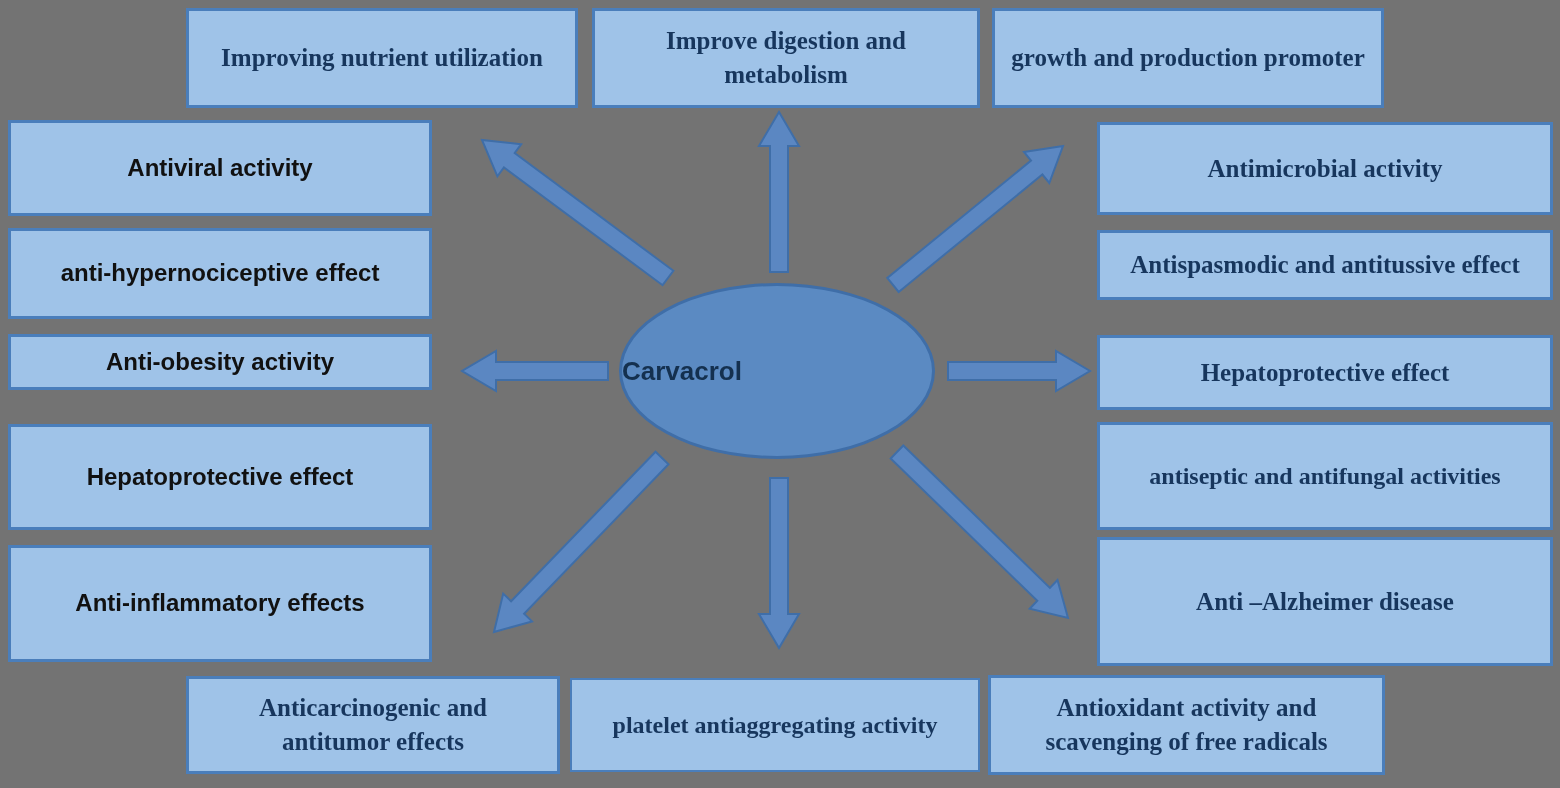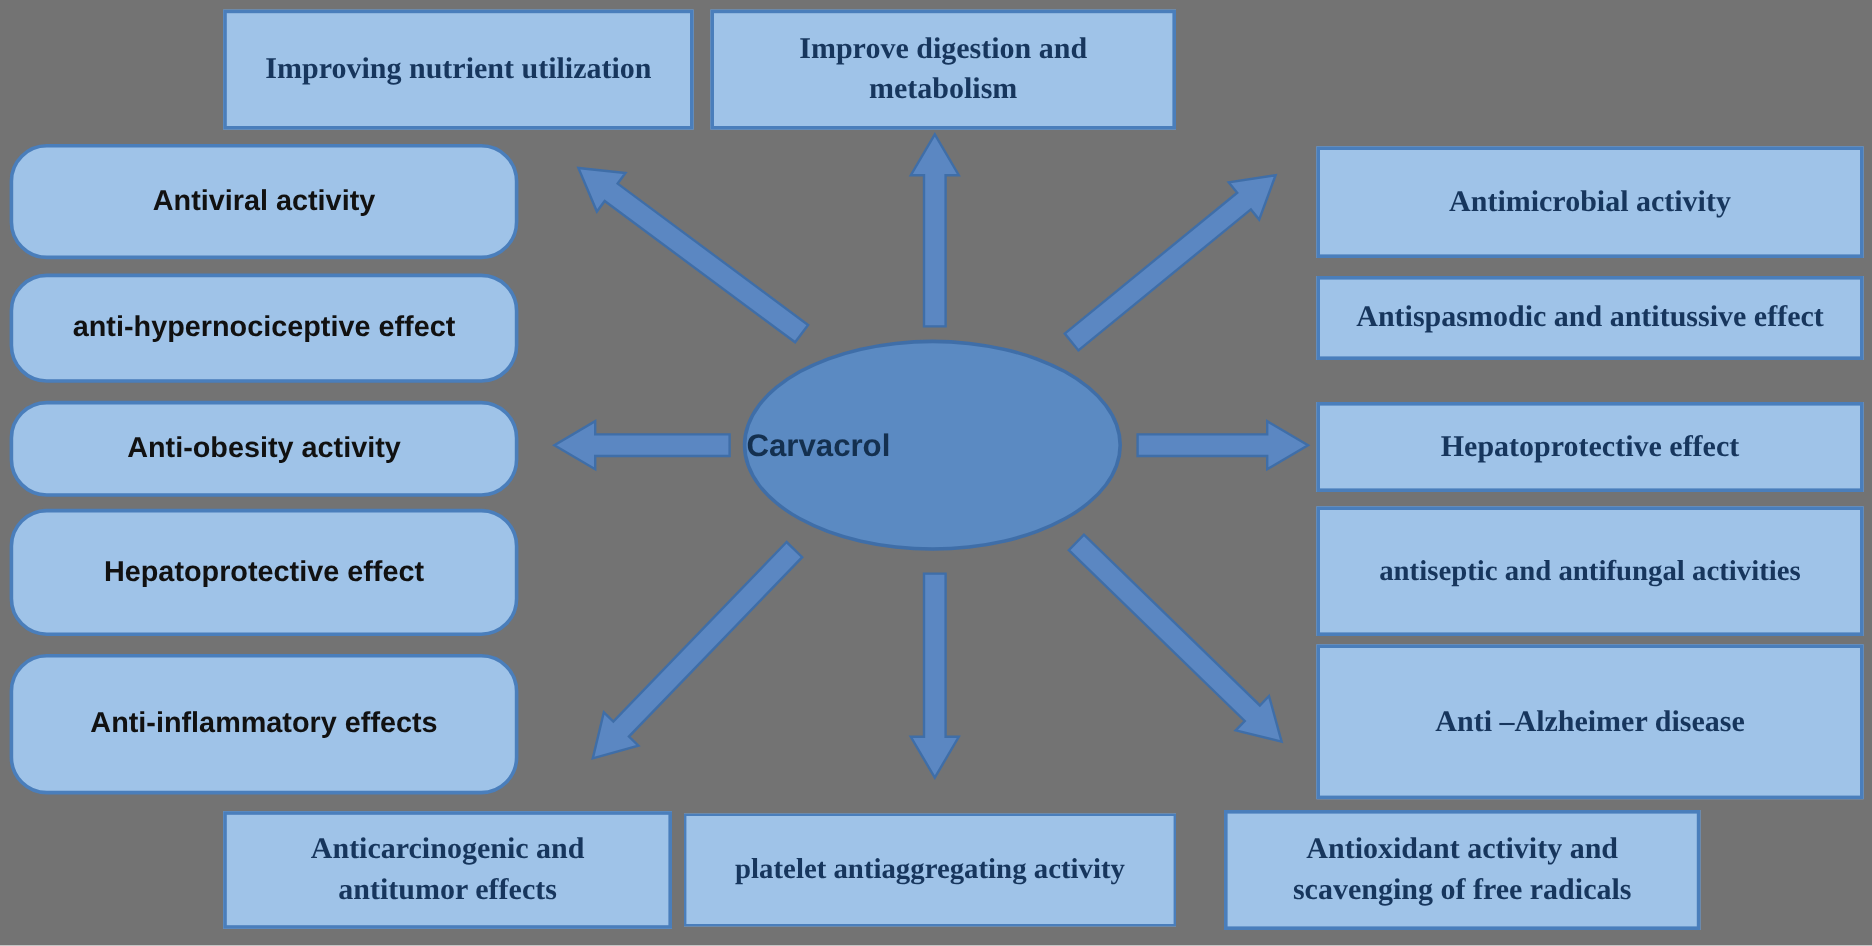--- a/index.html
+++ b/index.html
@@ -35,21 +35,20 @@
     font-family:"Liberation Serif",serif;
     font-weight:bold;
     font-size:25px;
     color:var(--text-serif);
   }
   .box.sans{
     font-family:"Liberation Sans",sans-serif;
     font-weight:bold;
     font-size:24px;
     color:var(--text-sans);
-    border-radius:31px;
   }
   .box.small{font-size:24px;}
   .box.thin{border-width:2px;}
   .ellipse{
     position:absolute;
     left:619px;top:283px;width:316px;height:176px;
     background:var(--ellipse-fill);
     border:3px solid var(--ellipse-border);
     border-radius:50%;
     box-sizing:border-box;
@@ -75,28 +74,31 @@
       <polygon points="655.5,451.7 511.1,601.3 503.2,593.6 494.0,632.0 532.0,621.4 524.1,613.8 668.5,464.3" fill="#5b87c2" stroke="#3f6ea8" stroke-width="2"></polygon>
       <polygon points="890.7,458.5 1037.3,600.8 1029.7,608.7 1068.0,618.0 1057.5,580.0 1049.9,587.9 903.3,445.5" fill="#5b87c2" stroke="#3f6ea8" stroke-width="2"></polygon>
     </svg>
 
   <div class="box serif" style="left:186px;top:8px;width:392px;height:100px">
     <span>Improving nutrient utilization</span>
   </div>
   <div class="box serif" style="left:592px;top:8px;width:388px;height:100px">
     <span>Improve digestion and metabolism</span>
   </div>
+  <div class="box serif" style="left:992px;top:8px;width:392px;height:100px">
+    <span>growth and production promoter</span>
+  </div>
 
   <div class="box sans" style="left:8px;top:120px;width:424px;height:96px">
     <span>Antiviral activity</span>
   </div>
   <div class="box sans" style="left:8px;top:228px;width:424px;height:91px">
     <span>anti-hypernociceptive effect</span>
   </div>
-  <div class="box sans" style="left:8px;top:334px;width:424px;height:80px">
+  <div class="box sans" style="left:8px;top:334px;width:424px;height:56px">
     <span>Anti-obesity activity</span>
   </div>
   <div class="box sans" style="left:8px;top:424px;width:424px;height:106px">
     <span>Hepatoprotective effect</span>
   </div>
   <div class="box sans" style="left:8px;top:545px;width:424px;height:117px">
     <span>Anti-inflammatory effects</span>
   </div>
 
   <div class="box serif" style="left:1097px;top:122px;width:456px;height:93px">
@@ -114,21 +116,21 @@
   <div class="box serif" style="left:1097px;top:537px;width:456px;height:129px">
     <span>Anti –Alzheimer disease</span>
   </div>
 
   <div class="box serif" style="left:186px;top:676px;width:374px;height:98px">
     <span>Anticarcinogenic and antitumor effects</span>
   </div>
   <div class="box serif small thin" style="left:570px;top:678px;width:410px;height:94px">
     <span>platelet antiaggregating activity</span>
   </div>
-  <div class="box serif" style="left:1020px;top:675px;width:397px;height:100px">
+  <div class="box serif" style="left:988px;top:675px;width:397px;height:100px">
     <span>Antioxidant activity and scavenging of free radicals</span>
   </div>
 
   <div class="ellipse">
     <span>Carvacrol</span>
   </div>
 
 </div>
 
 </body></html>

